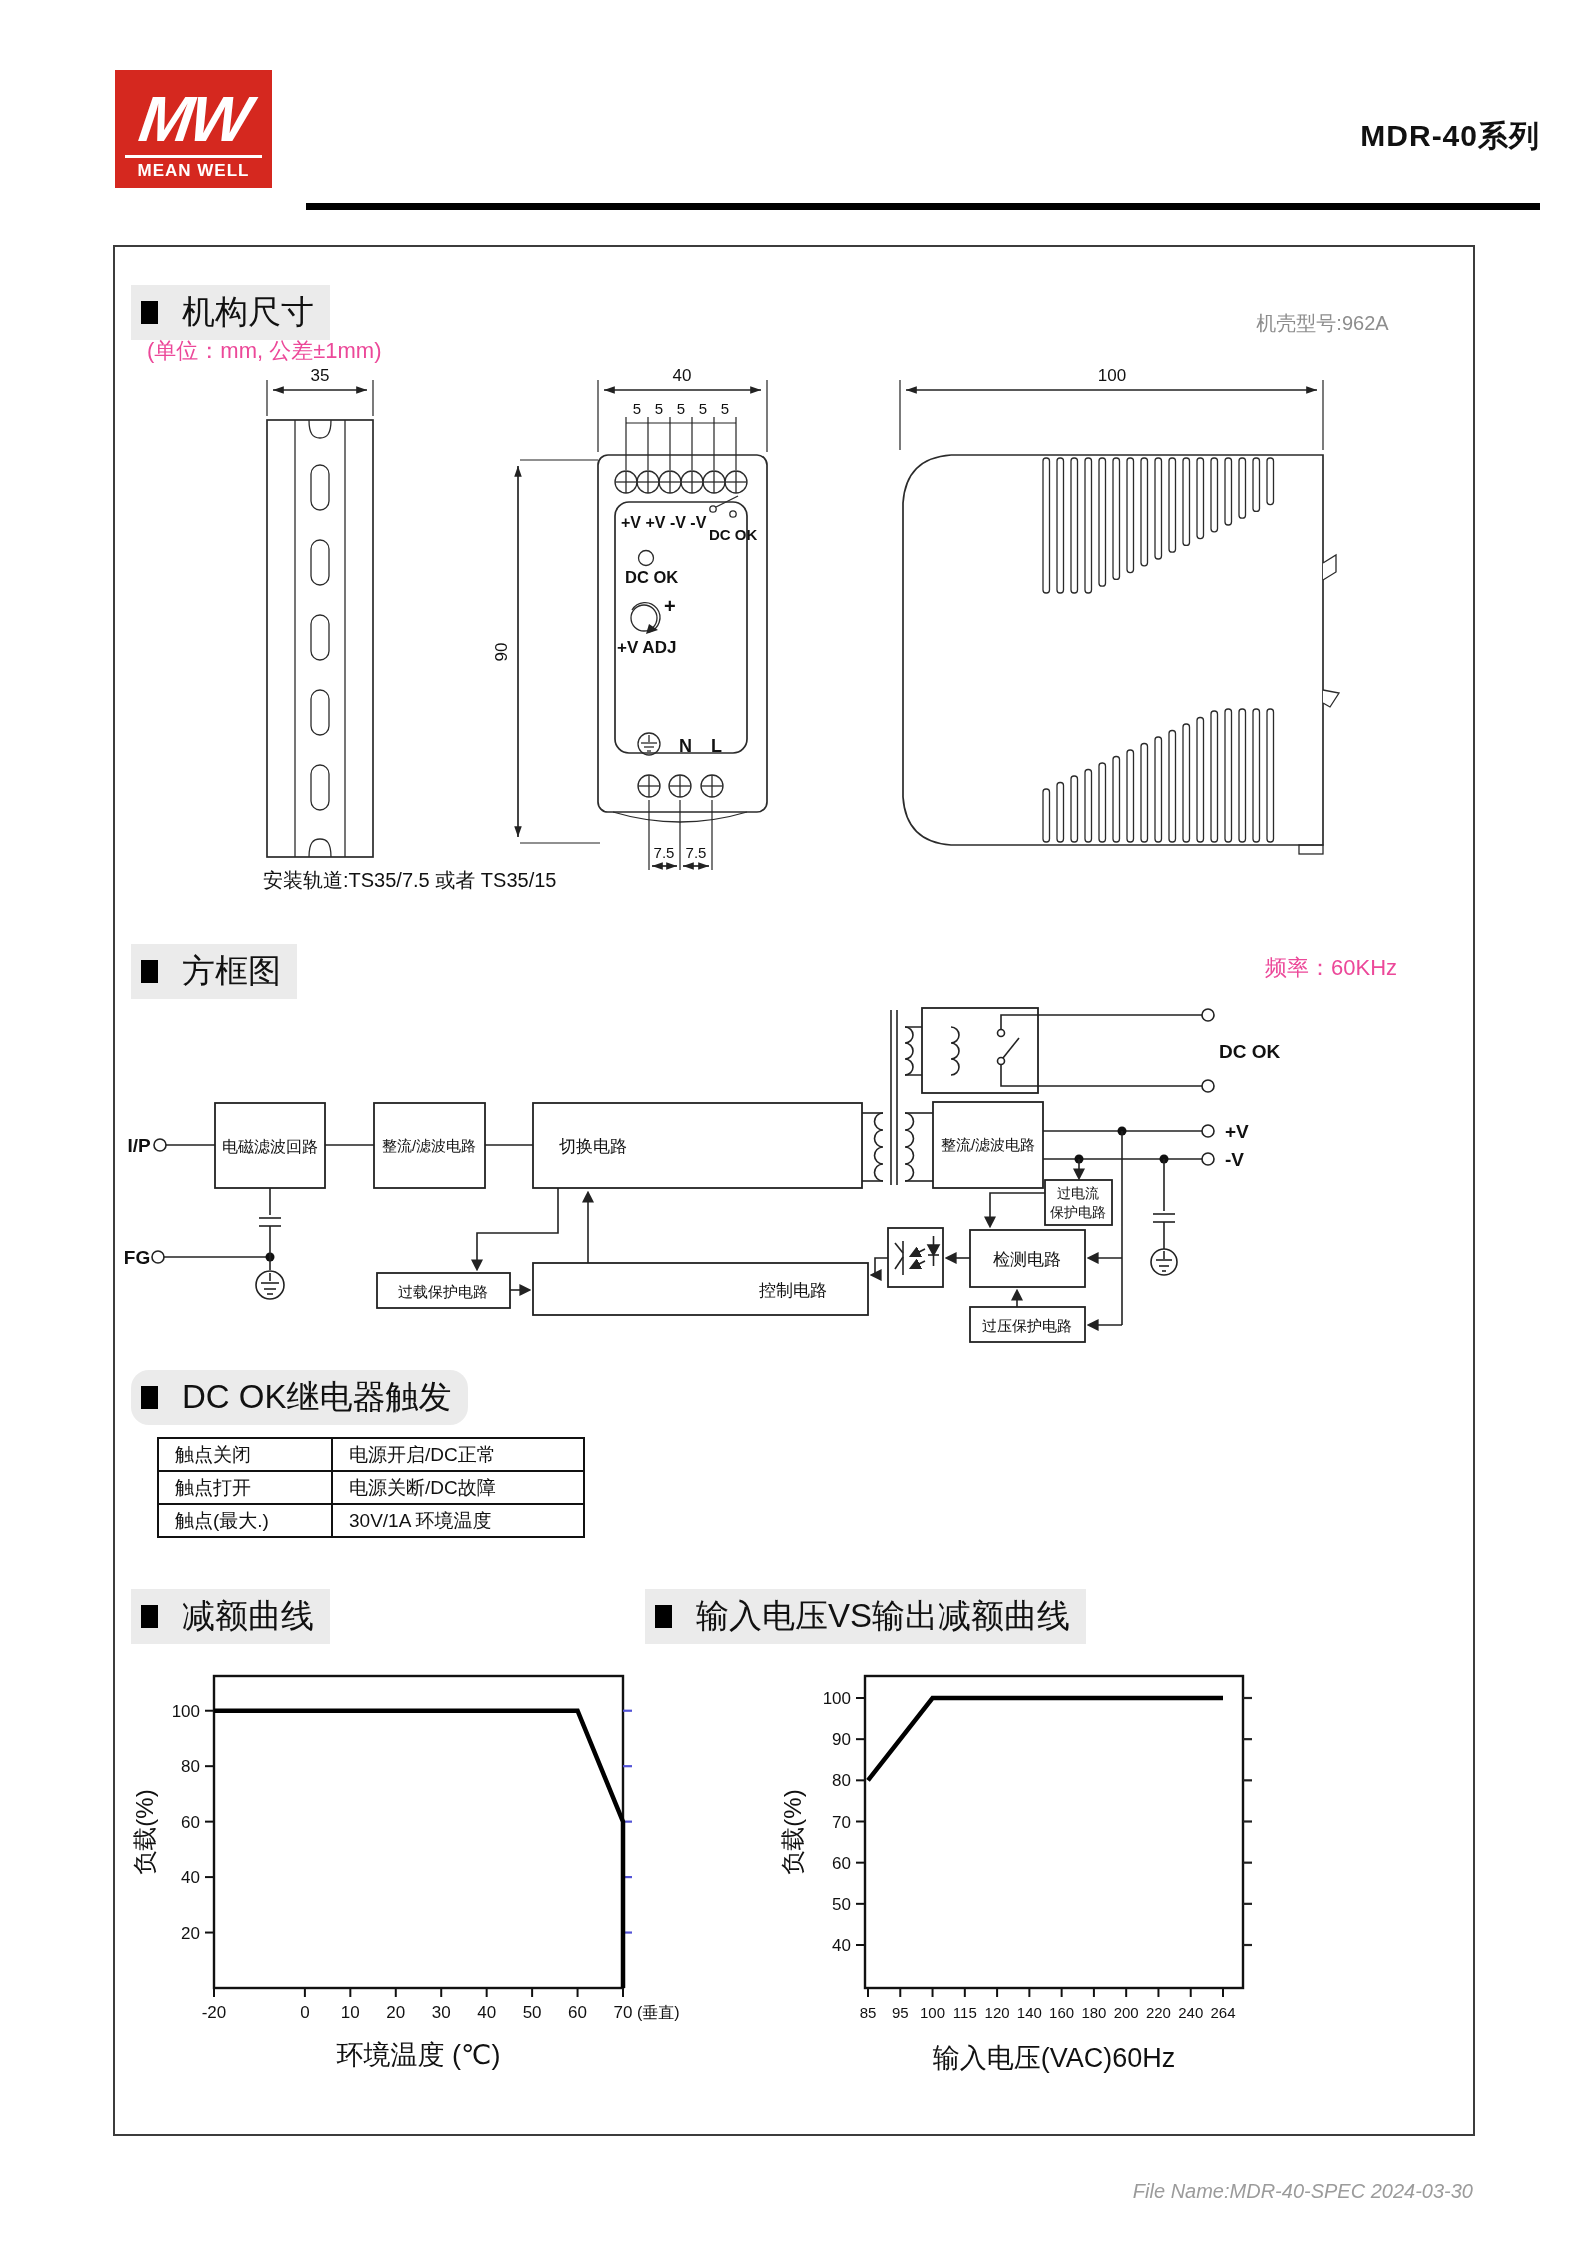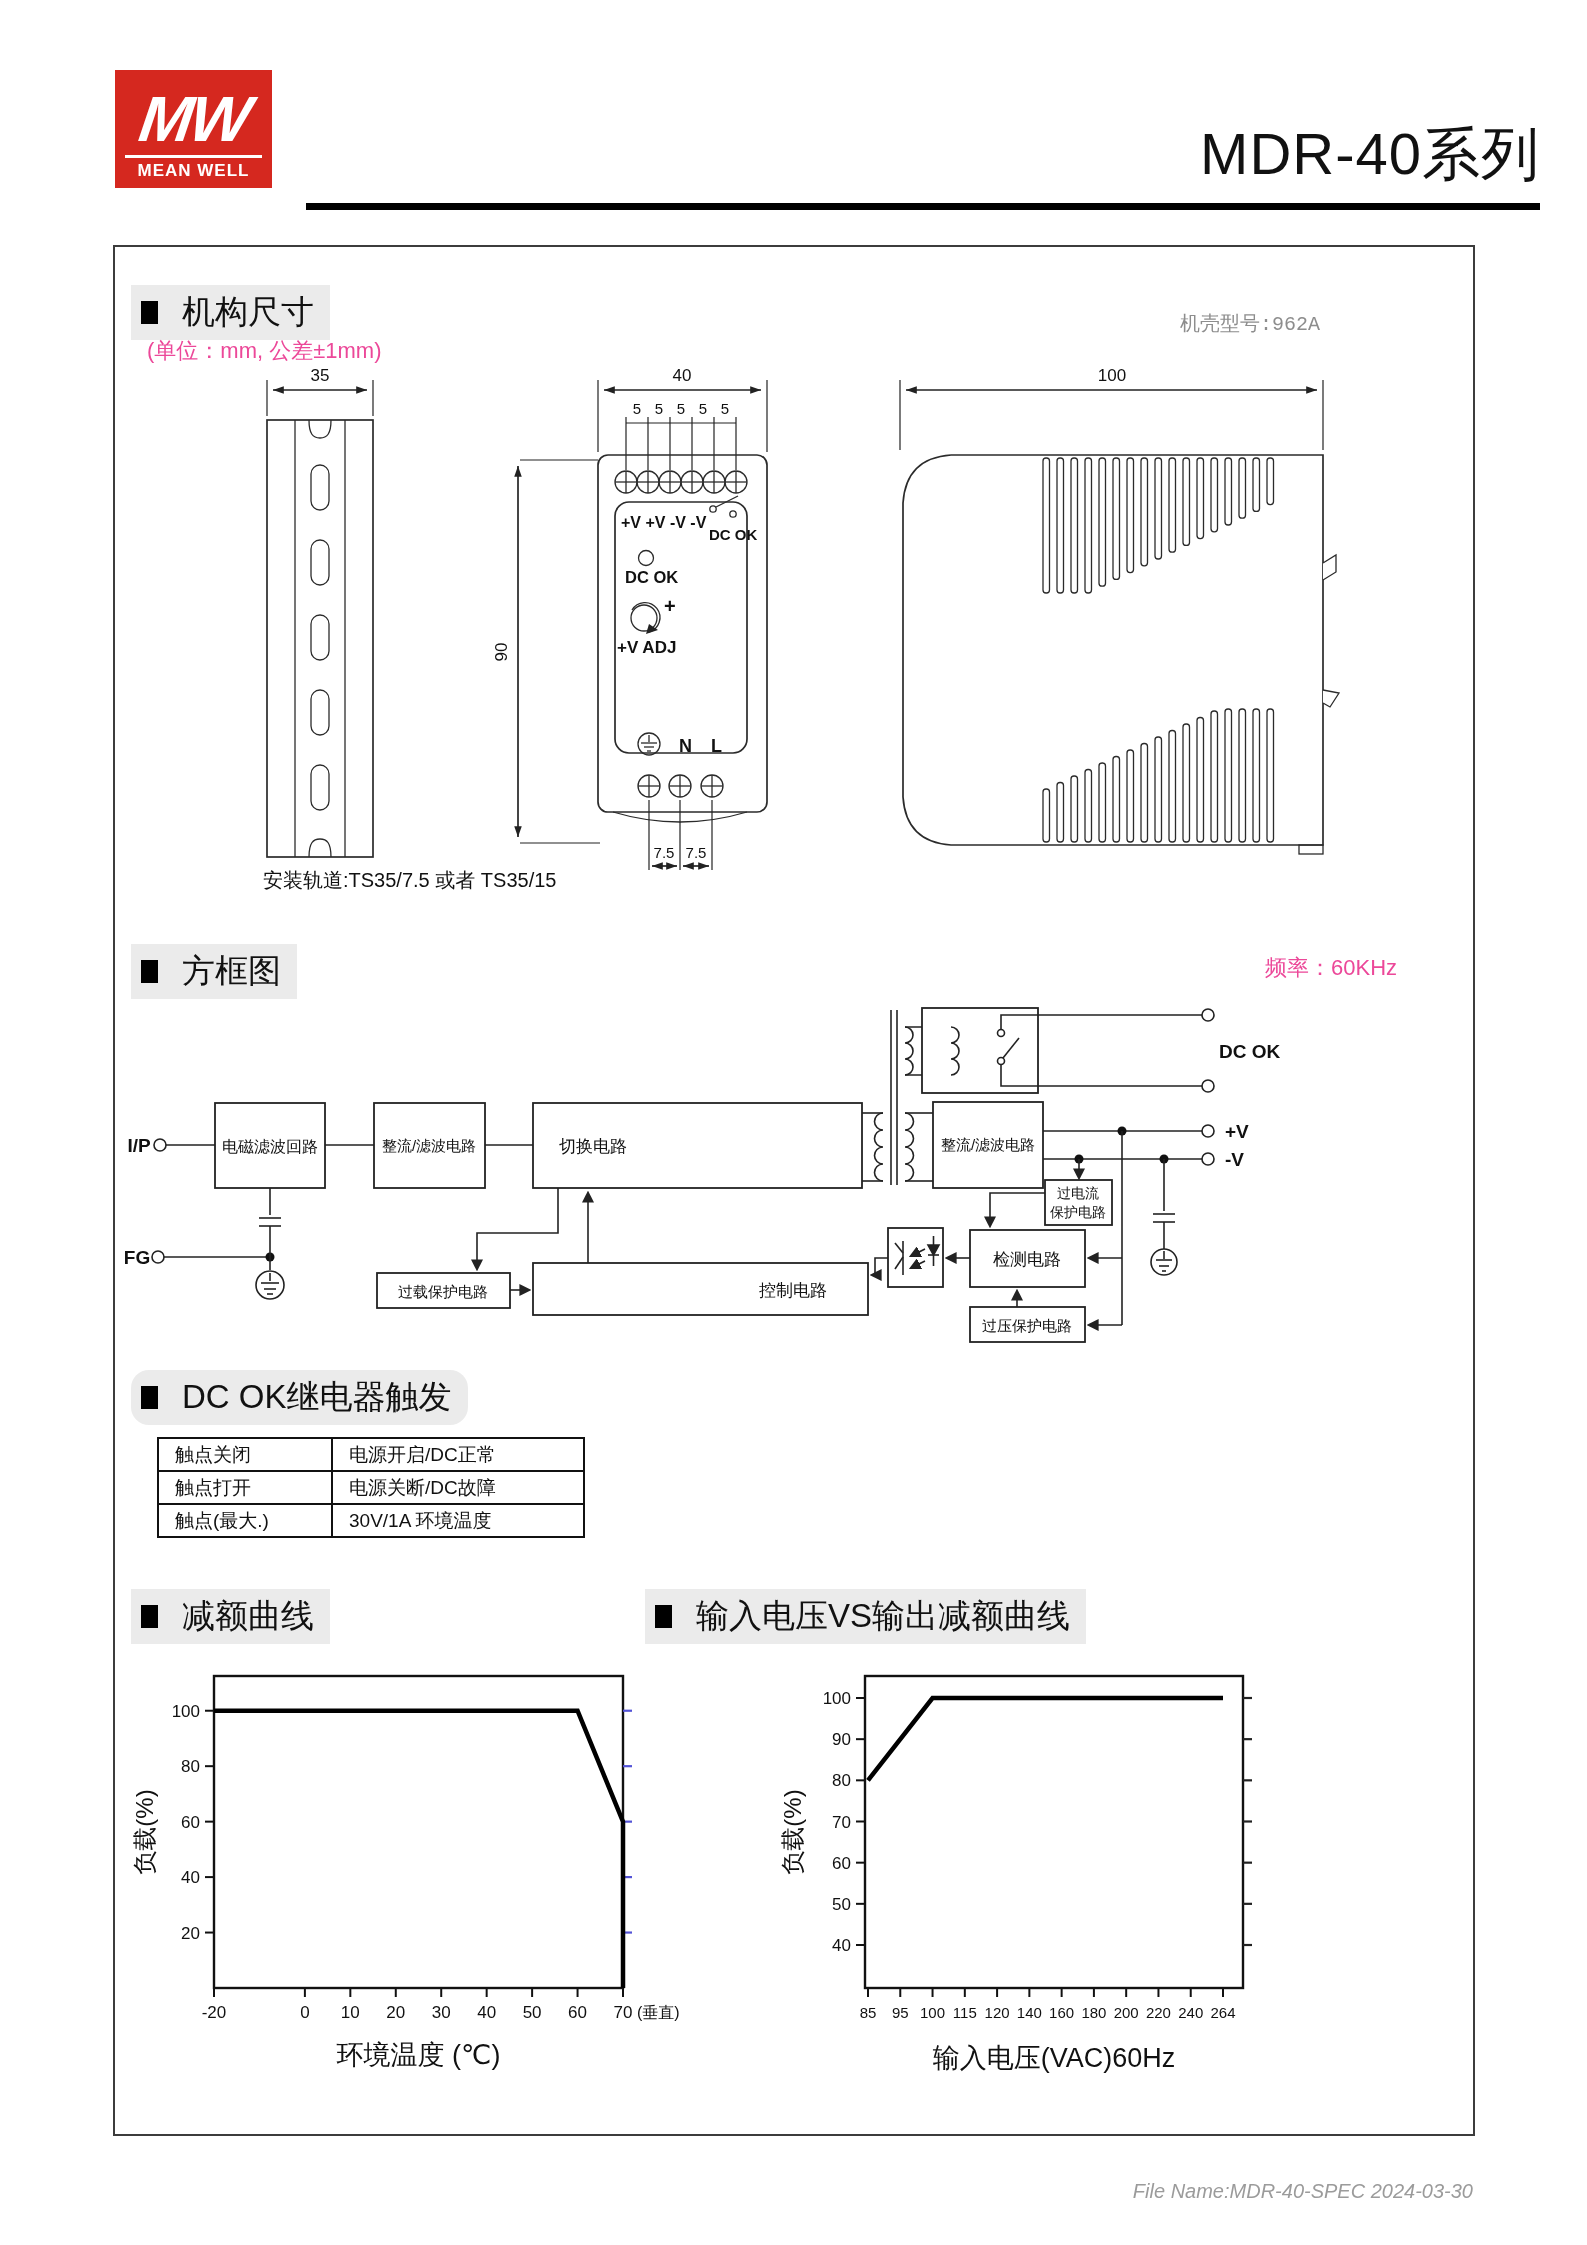--- a/index.html
+++ b/index.html
@@ -6,21 +6,21 @@
   .page{position:relative;width:1587px;height:2245px;background:#fff;overflow:hidden;
         font-family:"Liberation Sans","DejaVu Sans",sans-serif;color:#111;}
   
   .logo{position:absolute;left:115px;top:70px;width:157px;height:118px;background:#d5281f;
         display:flex;flex-direction:column;align-items:center;justify-content:flex-end;}
   .logo-mw{font-style:italic;font-weight:bold;font-size:64px;color:#fff;line-height:72px;
            transform:skewX(-8deg);letter-spacing:-3px;}
   .logo-sep{width:137px;height:3px;background:#fff;}
   .logo-mean{color:#fff;font-weight:bold;font-size:17px;letter-spacing:1px;margin:3px 0 7px;}
   .doc-title{position:absolute;left:306px;top:118px;font-size:43px;font-weight:600;letter-spacing:7px;color:#0d0d0d;white-space:nowrap;}
-  .series{position:absolute;left:1140px;top:116px;width:400px;text-align:right;font-size:58px;font-weight:normal;letter-spacing:1px;}
+  .series{position:absolute;left:1140px;top:116px;width:400px;text-align:right;font-size:30px;font-weight:bold;letter-spacing:1px;}
   .rule{position:absolute;left:306px;top:203px;width:1234px;height:7px;background:#000;}
   .frame{position:absolute;left:113px;top:245px;width:1358px;height:1887px;border:2px solid #3c3c3c;}
   
   .badge{position:absolute;background:#ebebeb;display:flex;align-items:center;gap:24px;
          padding:5px 16px 5px 10px;font-size:33px;color:#111;white-space:nowrap;}
   .badge .sq{width:17px;height:23px;background:#000;flex:0 0 auto;}
   .note{position:absolute;font-size:22px;color:#ec4899;white-space:nowrap;}
   .gray-note{position:absolute;font-size:20px;color:#8d8d8d;white-space:nowrap;}
   
   .relay-table{position:absolute;left:157px;top:1437px;border-collapse:collapse;}
@@ -52,21 +52,21 @@
   <div class="series">MDR-40系列</div>
   <div class="rule"></div>
 
   <div class="frame"></div>
 
   <div class="badge" style="left:131px;top:285px;">
     <span class="sq"></span>
     <span>机构尺寸</span>
   </div>
   <div class="note" style="left:147px;top:336px;">(单位：mm, 公差±1mm)</div>
-  <div class="gray-note" style="left:1180px;top:310px;width:285px;text-align:left;font-family:Liberation Mono, monospace;">机壳型号:962A</div>
+  <div class="gray-note" style="left:1180px;top:310px;width:285px;text-align:center;">机壳型号:962A</div>
 
   <svg id="mech" style="left:113px;top:360px;" width="1360" height="560" viewBox="0 0 1360 560">
     <defs>
       <marker id="arr-d" viewBox="0 0 10 10" refX="10" refY="5" markerWidth="9" markerHeight="9" orient="auto">
         <path d="M0,1.5 L10,5 L0,8.5 z" fill="#222"></path>
       </marker>
     </defs>
 
     <g>
       <text x="207" y="21" text-anchor="middle" font-size="17">35</text>

